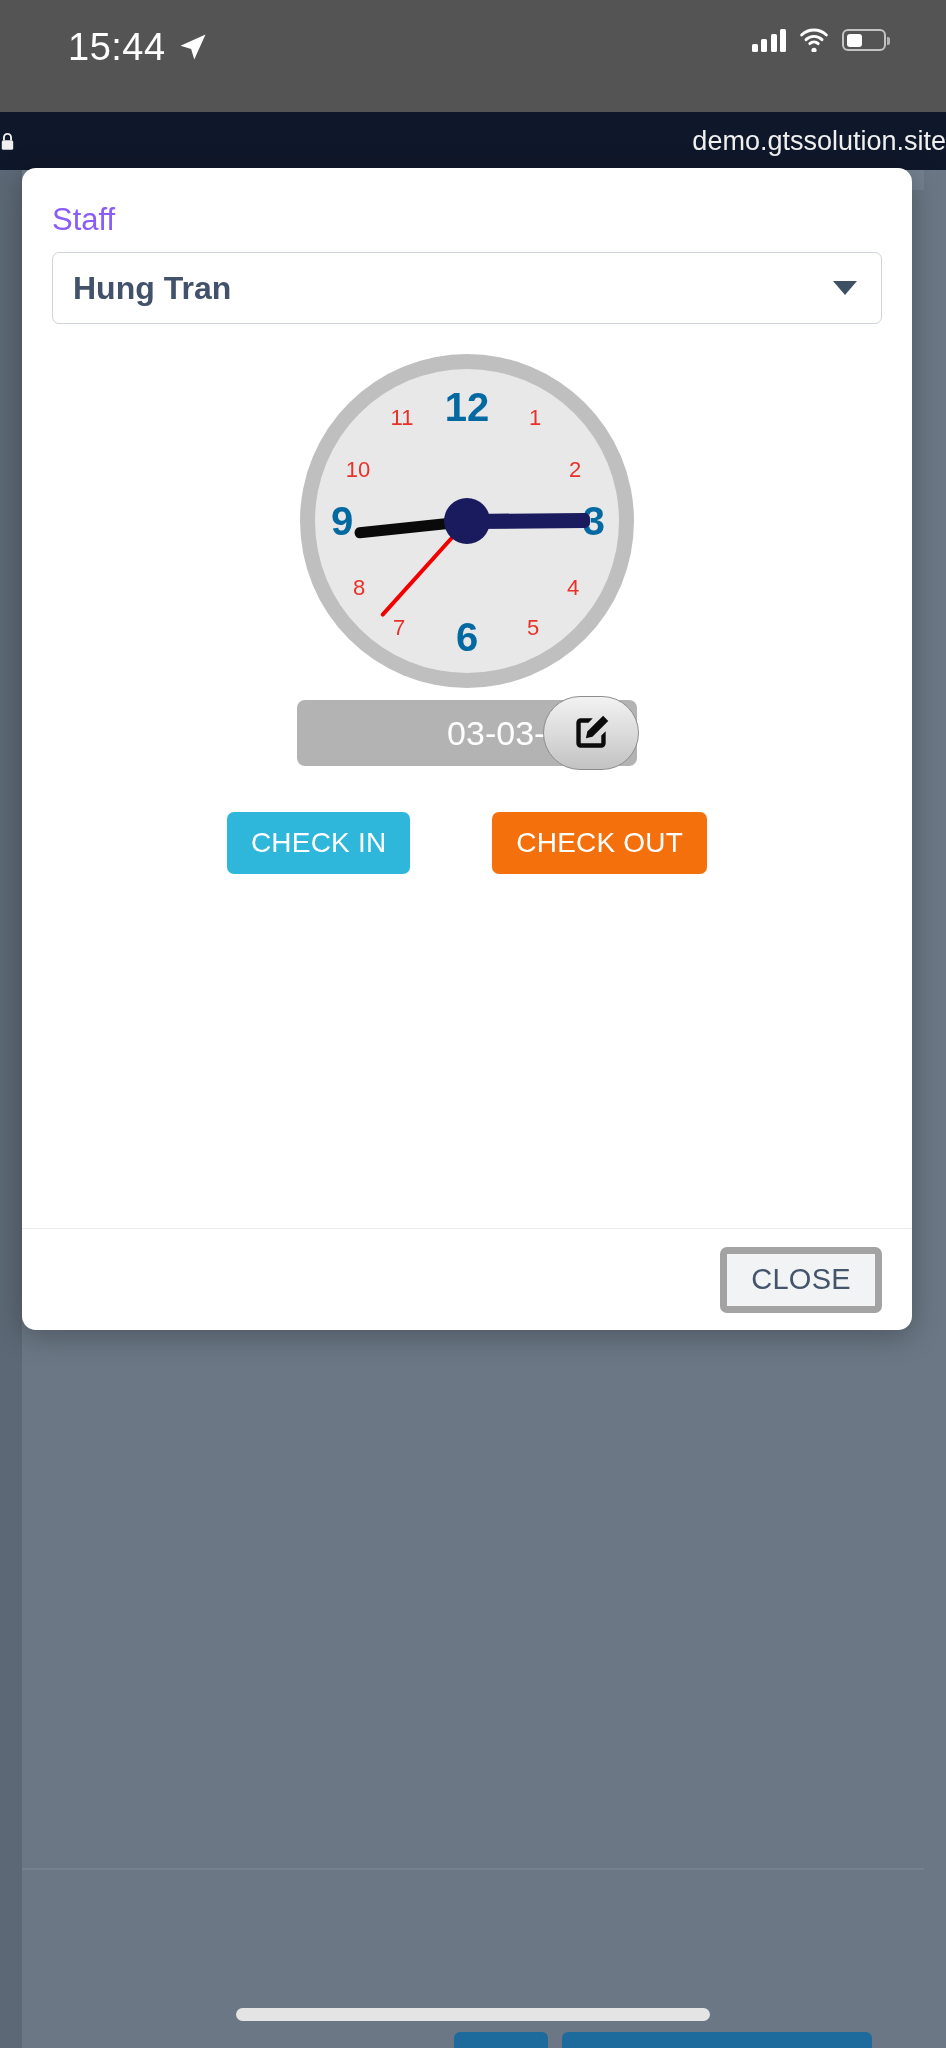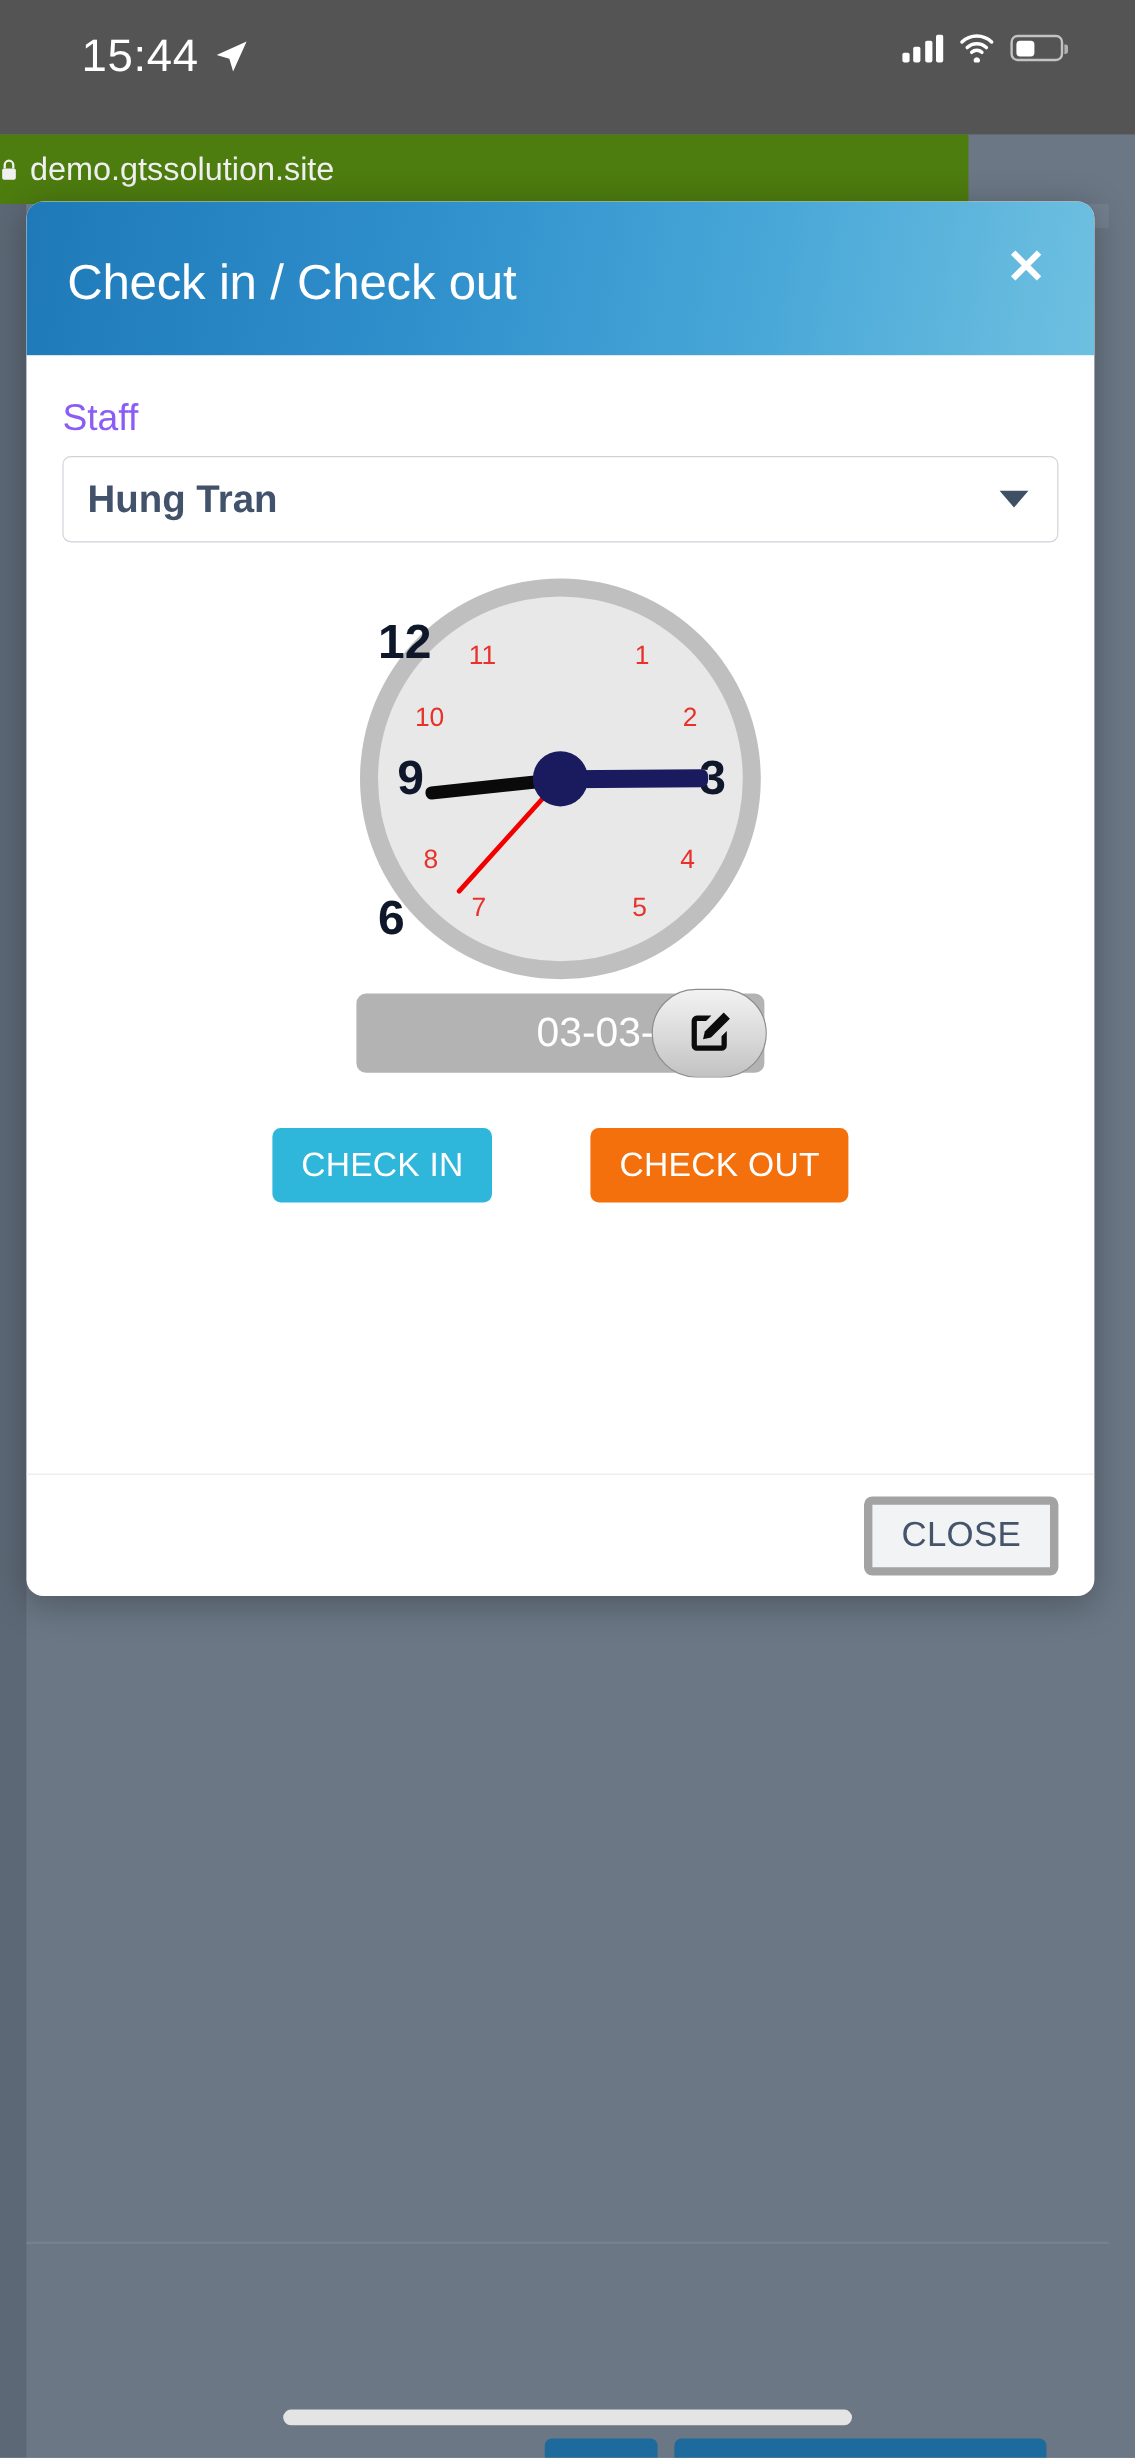--- a/index.html
+++ b/index.html
@@ -40,23 +40,23 @@
   .batt::after {
     content: ""; position: absolute; right: -6px; top: 6px;
     width: 3.5px; height: 8px; background: rgba(255,255,255,0.55);
     border-radius: 0 2px 2px 0;
   }
   .batt b { position: absolute; left: 2.5px; top: 2.5px; bottom: 2.5px; width: 38%;
     background: #fff; border-radius: 3px; display: block; }
 
   
   .urlbar {
-    position: absolute; left: 0; top: 112px; width: 807px; height: 58px;
-    background: #4d7c0f;
-    display: flex; align-items: center; justify-content: flex-start; gap: 10px;
+    position: absolute; left: 0; top: 112px; width: 946px; height: 58px;
+    background: #0f172a;
+    display: flex; align-items: center; justify-content: space-between; gap: 10px;
   }
   .urlbar .lock { width: 15px; height: 19px; position: relative; }
   .url-text { color: #f0f0f0; font-size: 27px; font-weight: 400; }
 
   
   .backdrop { position: absolute; left: 0; top: 170px; width: 946px; height: 1878px; background: #6b7785; }
   .page-left-strip { position: absolute; left: 0; top: 170px; width: 22px; height: 1878px; background: #5d6876; }
   .page-card-hint { position: absolute; left: 22px; top: 170px; width: 902px; height: 20px; background: #73808e; }
   .page-hr { position: absolute; left: 22px; top: 1868px; width: 902px; height: 2px; background: #75818f; }
 
@@ -113,22 +113,22 @@
   .clock-wrap { display: flex; justify-content: center; margin-top: 20px; }
   .clock {
     position: relative; width: 334px; height: 334px;
     border-radius: 50%; background: #bfbfbf;
   }
   .clock-face {
     position: absolute; left: 15px; top: 15px; width: 304px; height: 304px;
     border-radius: 50%; background: #e8e8e8;
   }
   .num-big {
-    position: absolute; font-size: 40px; font-weight: 700; color: #0f172a;
-    text-align: left; line-height: 1;
+    position: absolute; font-size: 40px; font-weight: 700; color: #0369a1;
+    text-align: center; line-height: 1;
   }
   .num-sm {
     position: absolute; font-size: 22px; font-weight: 400; color: #e8312a;
     text-align: center; line-height: 1;
   }
   .hand { position: absolute; transform-origin: 0% 50%; border-radius: 5px; }
   .hand-hour { left: 50%; top: 50%; height: 15px; width: 123px;
      background: #1a1a5e; margin-top: -7.5px; }
   .hand-min { left: 50%; top: 50%; height: 11px; width: 113px;
      background: #0a0a0a; margin-top: -5.5px; }
@@ -227,24 +227,20 @@
   <div class="urlbar">
     <svg class="lock" viewBox="0 0 12 16">
       <path d="M3 7 V4.6 a3 3 0 0 1 6 0 V7" stroke="#f0f0f0" stroke-width="1.6" fill="none"></path>
       <rect x="1.2" y="7" width="9.6" height="8" rx="1.4" fill="#f0f0f0"></rect>
     </svg>
     <span class="url-text">demo.gtssolution.site</span>
   </div>
 
   <div class="modal">
 
-    <div class="modal-header">
-      <div class="modal-title">Check in / Check out</div>
-      <button class="modal-close">✕</button>
-    </div>
 
     <div class="modal-body">
 
       <div class="field-label">Staff</div>
       <div class="select-box">
         <span class="select-value">Hung Tran</span>
         <span class="caret"></span>
       </div>
 
 

